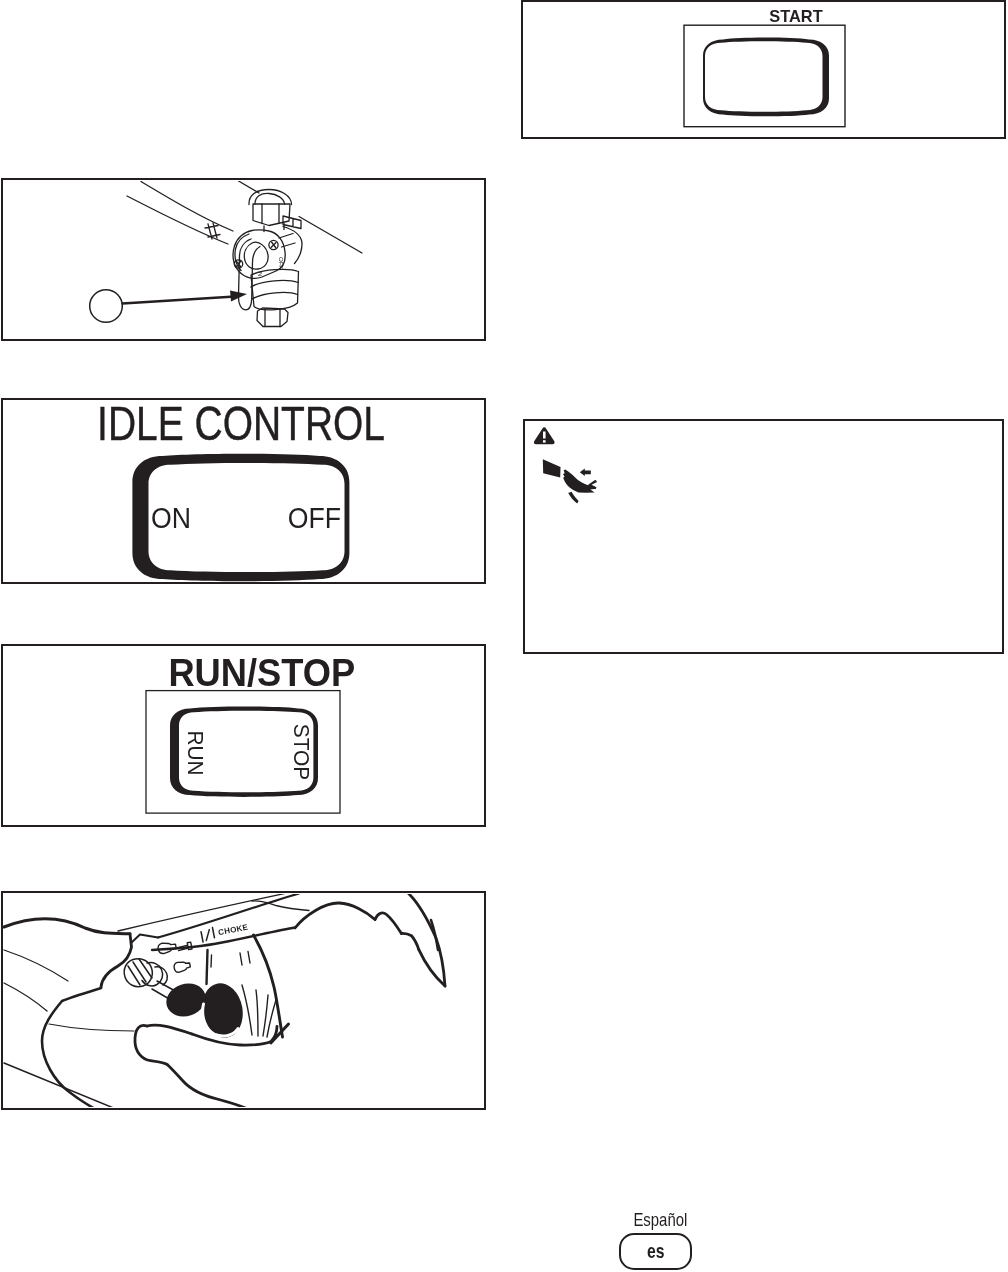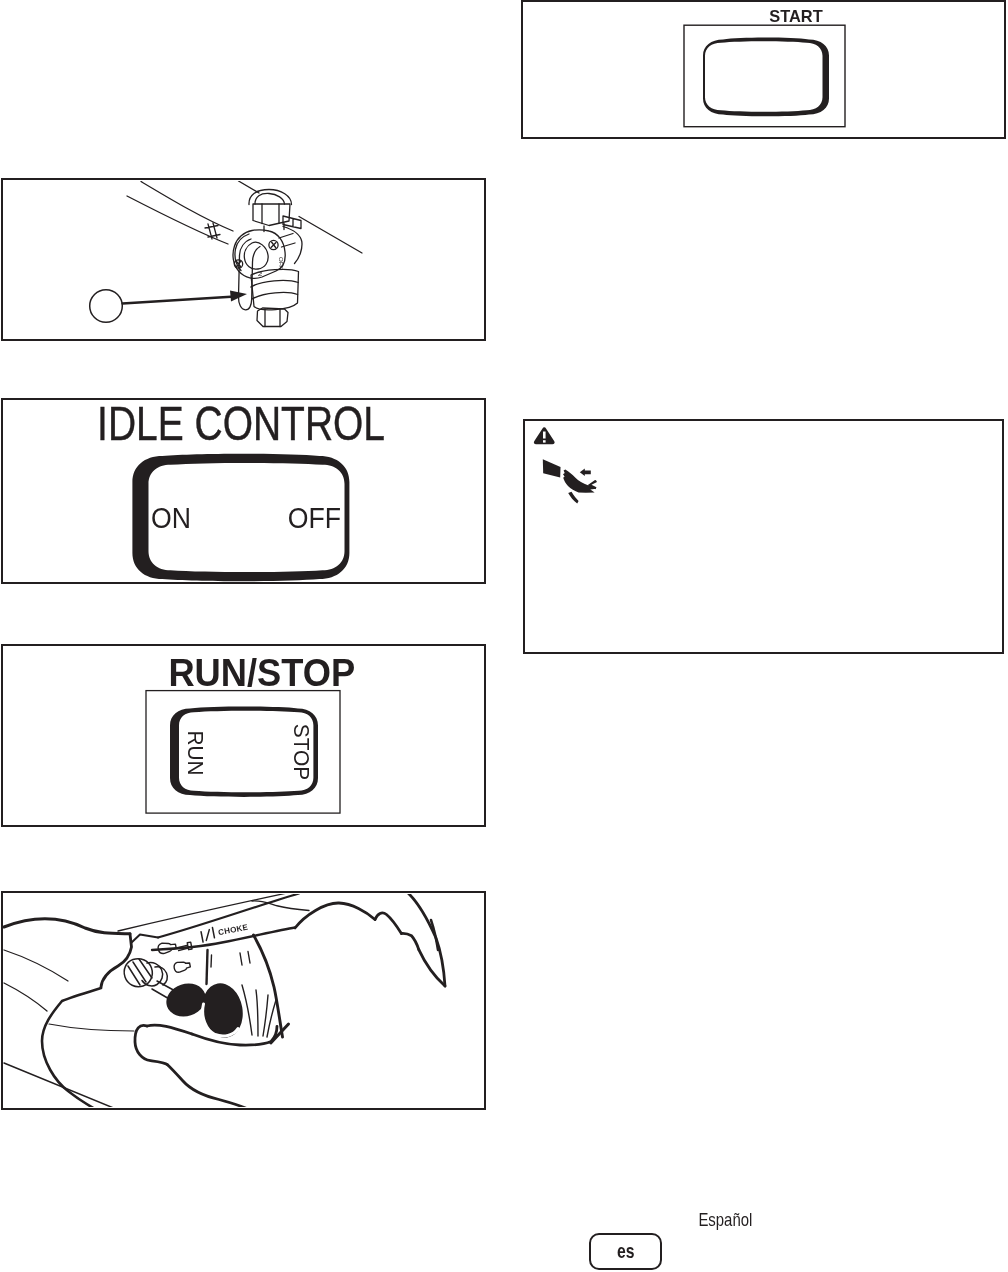--- a/index.html
+++ b/index.html
@@ -180,18 +180,18 @@
   <rect x="543" y="431.5" width="2.6" height="7" fill="#fff"></rect>
   <rect x="543" y="440.2" width="2.6" height="2.4" fill="#fff"></rect>
 
   <path fill="#231f20" d="M542.8,459.3 L560.5,467 L560.2,477.6 L543.2,473.2 Z"></path>
   <path fill="#231f20" d="M565.3,469.4 C569,471.5 572.3,474.3 575.2,477.5 C578.6,481 583,483.7 588,485.2 L593.6,486.4 L596.2,488.8 L590.3,489.6 L594.7,492.4 L585.8,492.7 L578.6,492.4 C575,491 570.5,488.7 568,486 C565.6,483.4 564,480.6 563.2,477.8 L564.6,476.6 L563,474.2 L564.7,472.9 L563.6,470.5 Z"></path>
   <path fill="#231f20" d="M571.5,491.8 C573.8,495.8 576.3,498.8 578.6,500.9 L577.2,503.4 C573.6,500.8 570.2,496.8 568.2,493 Z"></path>
   <path fill="#231f20" d="M579.8,472.2 L584.8,468.6 L584.8,470.4 L590.8,470.4 L590.8,474.2 L584.8,474.2 L584.8,475.9 Z"></path>
   <path fill="#231f20" d="M596,480.2 L597,482 L591.5,484.8 L596.5,487.3 L595.5,489.3 L587.5,485.2 L595,479.9 Z"></path>
 </svg>
 
-<div style="position:absolute;left:560px;top:1209px;width:200px;text-align:right;">
+<div style="position:absolute;left:560px;top:1209px;width:200px;text-align:center;">
   <span style="display:inline-block;font-size:19px;transform:scaleX(0.785);white-space:nowrap;">Español</span>
 </div>
-<div style="position:absolute;left:589px;top:1233.4px;width:72.6px;height:36.3px;border:2.4px solid #231f20;border-radius:10px;box-sizing:border-box;text-align:center;">
+<div style="position:absolute;left:619px;top:1233.4px;width:72.6px;height:36.3px;border:2.4px solid #231f20;border-radius:15px;box-sizing:border-box;text-align:center;">
   <span style="display:inline-block;font-size:21px;font-weight:bold;transform:scaleX(0.75);line-height:31px;">es</span>
 </div>
 
 </body></html>

